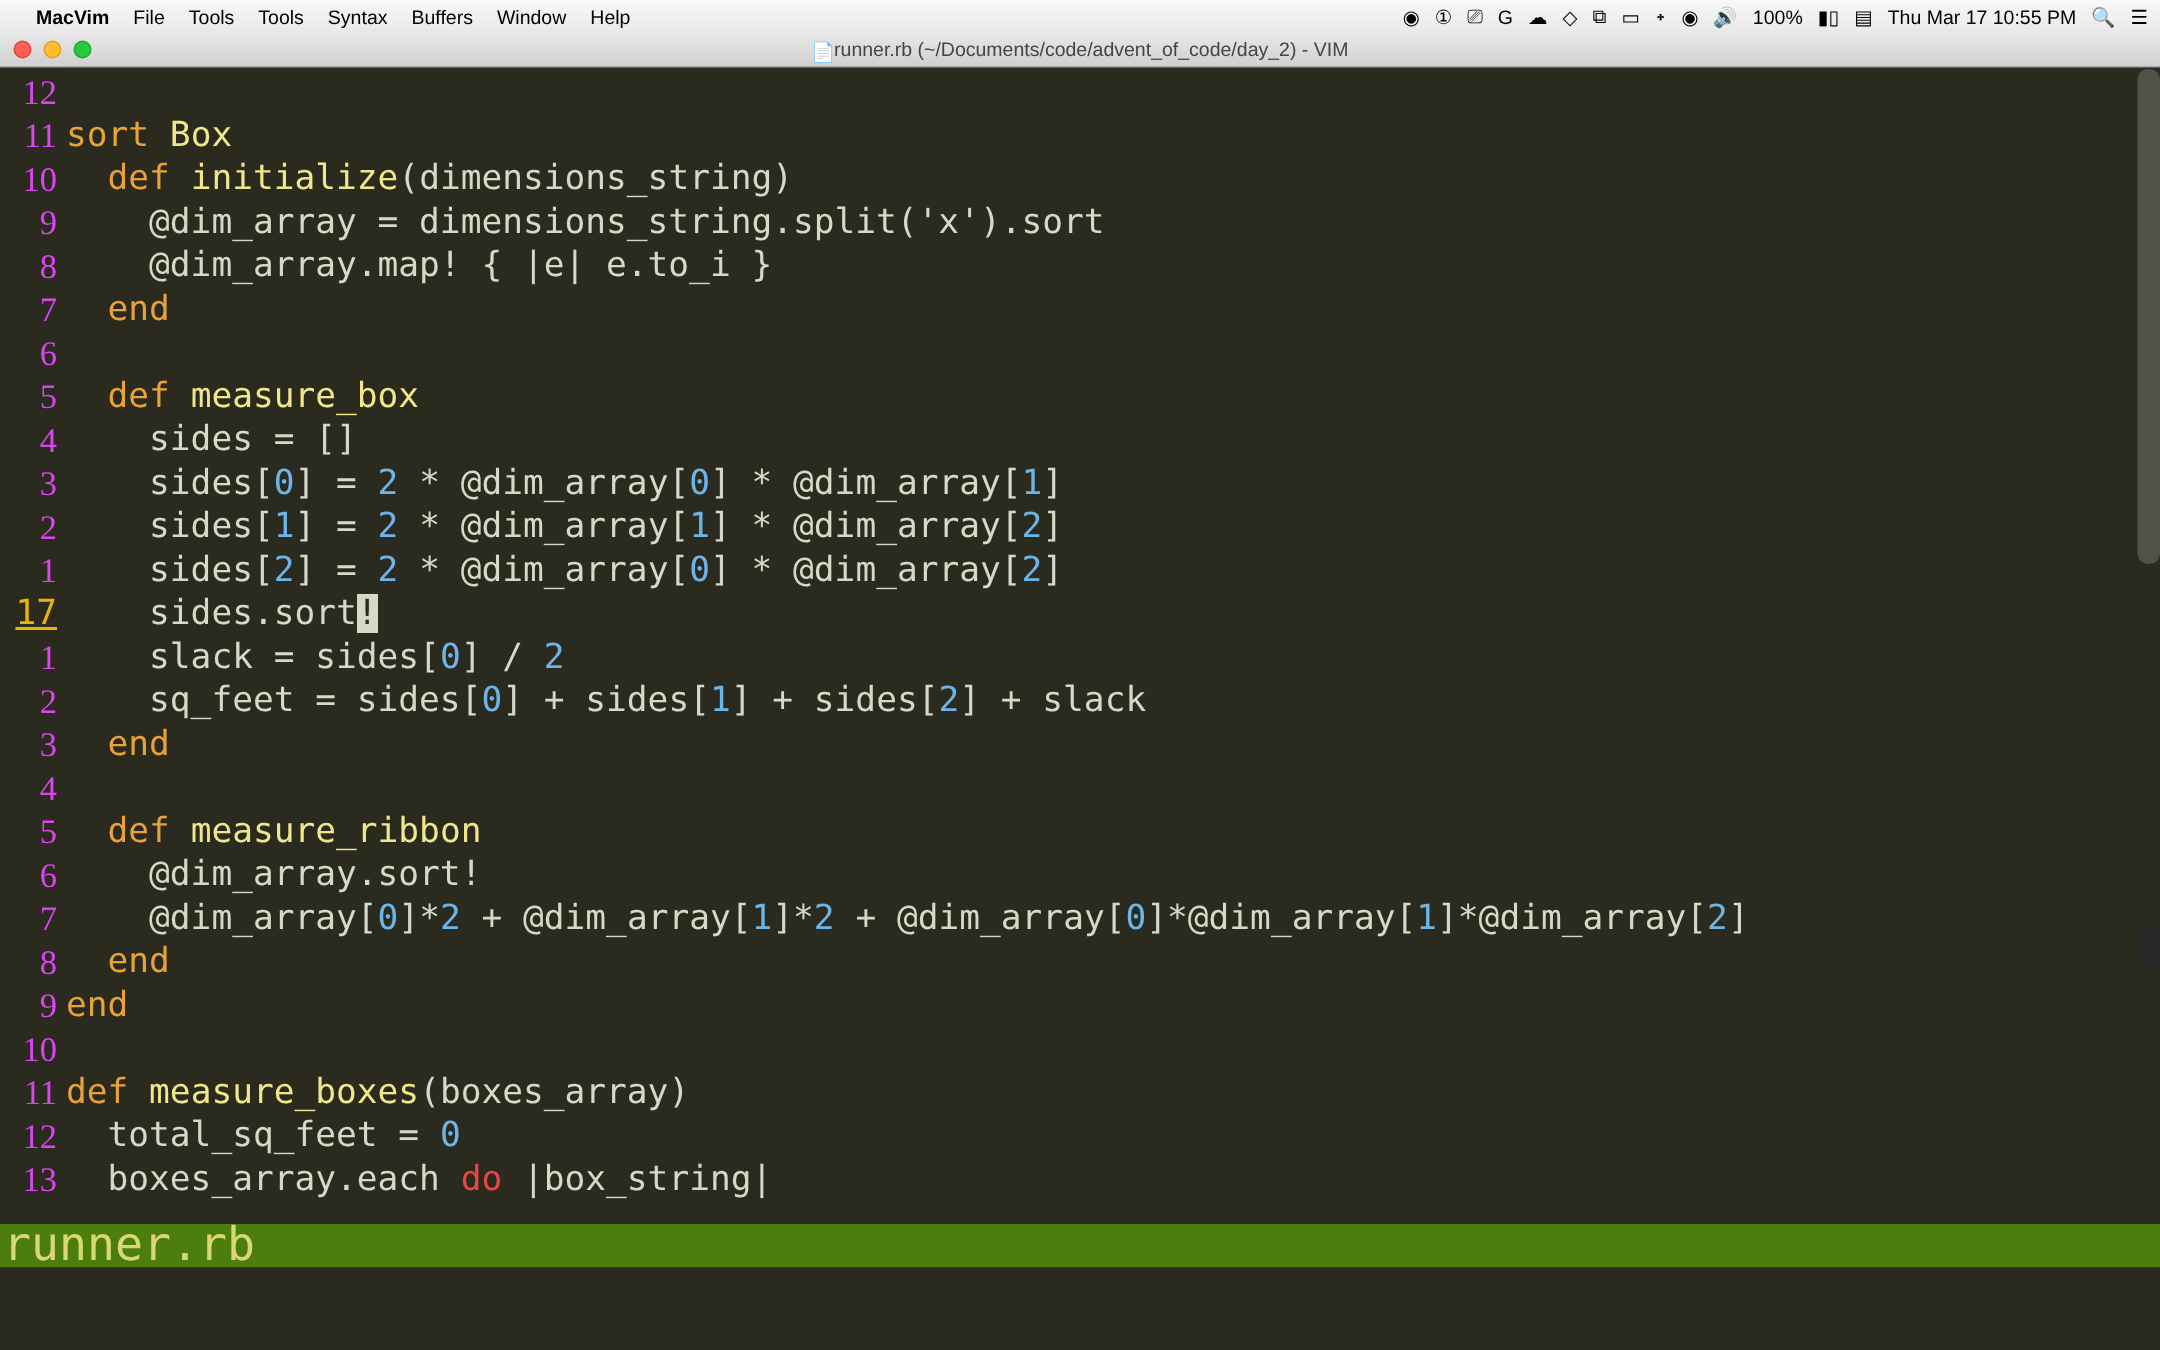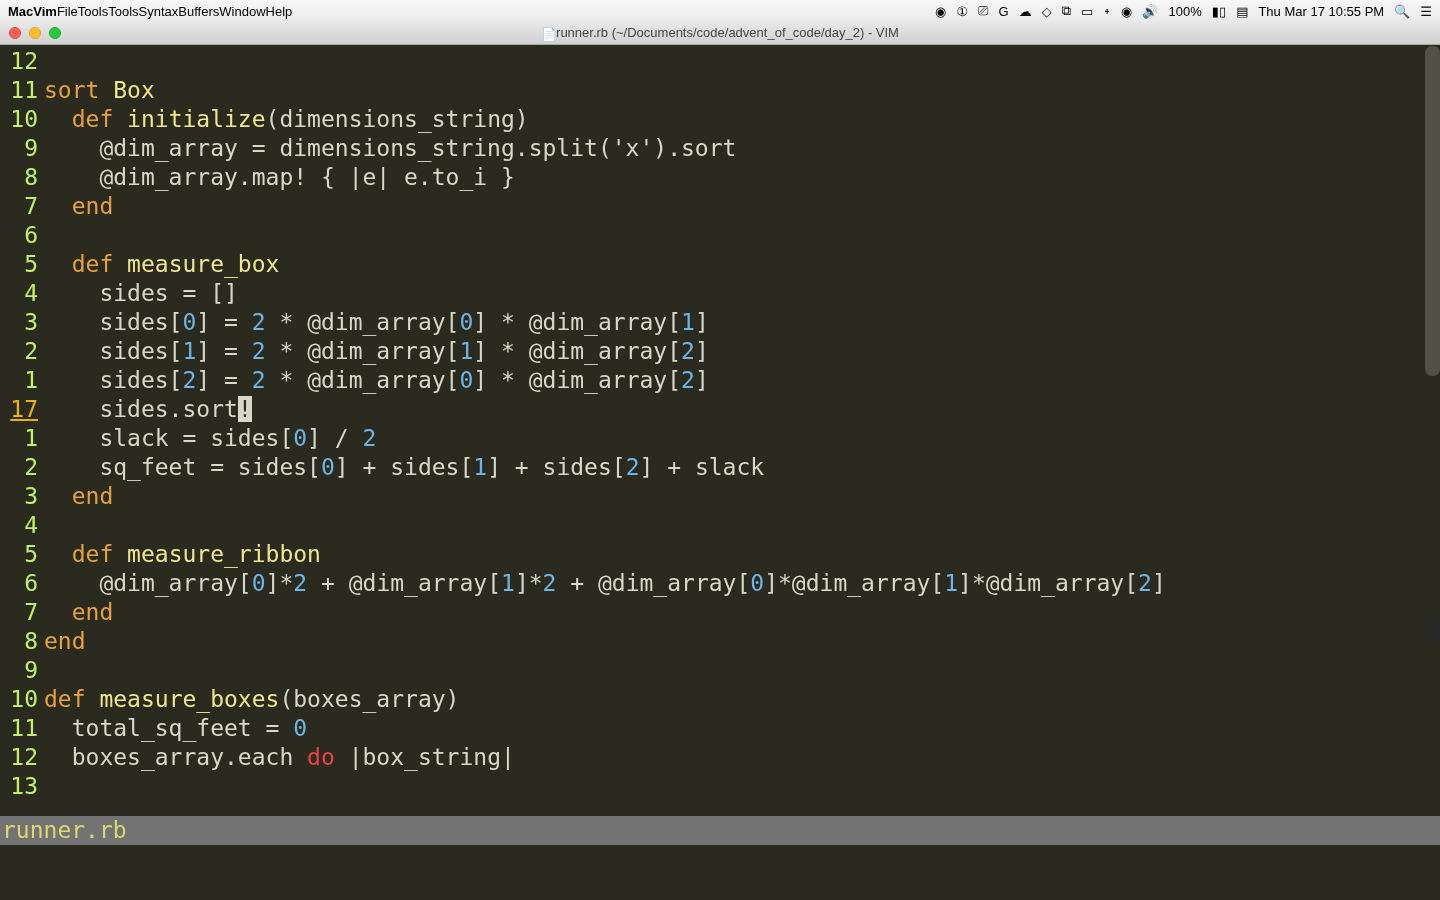--- a/index.html
+++ b/index.html
@@ -20,20 +20,21 @@
       display: flex;
       align-items: center;
       font-size: 13px;
       padding: 0 8px;
       color: #000;
       justify-content: space-between;
     }
     .menubar-left {
       display: flex;
       align-items: center;
+      gap: 16px;
       justify-content: flex-end;
     }
     .menubar-right {
       display: flex;
       align-items: center;
       gap: 10px;
       font-size: 13px;
     }
     .apple-icon {
       font-size: 15px;
@@ -86,21 +87,22 @@
       padding-top: 2px;
     }
     .gutter-line {
       text-align: right;
       padding-right: 6px;
       font-size: 23px;
       line-height: 29px;
       height: 29px;
     }
     .gutter-rel {
-      color: #bef264;
+      color: #d946ef;
+      font-family: Liberation Serif, serif;
     }
     .gutter-abs {
       color: #eab308;
       text-decoration: underline;
     }
     .code-area {
       flex: 1;
       padding-top: 2px;
       position: relative;
     }
@@ -122,23 +124,23 @@
     .cursor {
       background: #d8d8c8;
       color: #2a2a1e;
     }
     .statusbar {
       position: absolute;
       bottom: 55px;
       left: 0;
       right: 0;
       height: 29px;
-      background: #737373;
+      background: #4d7c0f;
       color: #d8d870;
-      font-size: 23px;
+      font-size: 31px;
       line-height: 29px;
       padding-left: 2px;
       font-family: "Menlo", "Monaco", monospace;
     }
     .cmdline {
       position: absolute;
       bottom: 26px;
       left: 0;
       right: 0;
       height: 29px;
@@ -258,20 +260,21 @@
     <div class="code-line"><span>    sides = []</span></div>
     <div class="code-line"><span>    sides[</span><span class="num">0</span><span>] = </span><span class="num">2</span><span> * @dim_array[</span><span class="num">0</span><span>] * @dim_array[</span><span class="num">1</span><span>]</span></div>
     <div class="code-line"><span>    sides[</span><span class="num">1</span><span>] = </span><span class="num">2</span><span> * @dim_array[</span><span class="num">1</span><span>] * @dim_array[</span><span class="num">2</span><span>]</span></div>
     <div class="code-line"><span>    sides[</span><span class="num">2</span><span>] = </span><span class="num">2</span><span> * @dim_array[</span><span class="num">0</span><span>] * @dim_array[</span><span class="num">2</span><span>]</span></div>
     <div class="code-line"><span>    sides.sort</span><span class="cursor">!</span></div>
     <div class="code-line"><span>    slack = sides[</span><span class="num">0</span><span>] / </span><span class="num">2</span></div>
     <div class="code-line"><span>    sq_feet = sides[</span><span class="num">0</span><span>] + sides[</span><span class="num">1</span><span>] + sides[</span><span class="num">2</span><span>] + slack</span></div>
     <div class="code-line"><span class="kw-end">  end</span></div>
     <div class="code-line"></div>
     <div class="code-line"><span class="kw-def">  def</span><span class="method-name"> measure_ribbon</span></div>
+    <div class="code-line"><span>    @dim_array.sort!</span></div>
     <div class="code-line"><span>    @dim_array[</span><span class="num">0</span><span>]*</span><span class="num">2</span><span> + @dim_array[</span><span class="num">1</span><span>]*</span><span class="num">2</span><span> + @dim_array[</span><span class="num">0</span><span>]*@dim_array[</span><span class="num">1</span><span>]*@dim_array[</span><span class="num">2</span><span>]</span></div>
     <div class="code-line"><span class="kw-end">  end</span></div>
     <div class="code-line"><span class="kw-end">end</span></div>
     <div class="code-line"></div>
     <div class="code-line"><span class="kw-def">def</span><span class="method-name"> measure_boxes</span><span>(boxes_array)</span></div>
     <div class="code-line"><span>  total_sq_feet = </span><span class="num">0</span></div>
     <div class="code-line"><span>  boxes_array.each </span><span class="kw-do">do</span><span> |box_string|</span></div>
   </div>
   <div class="scrollbar-right"></div>
   <div class="scrollbar-right2"></div>

